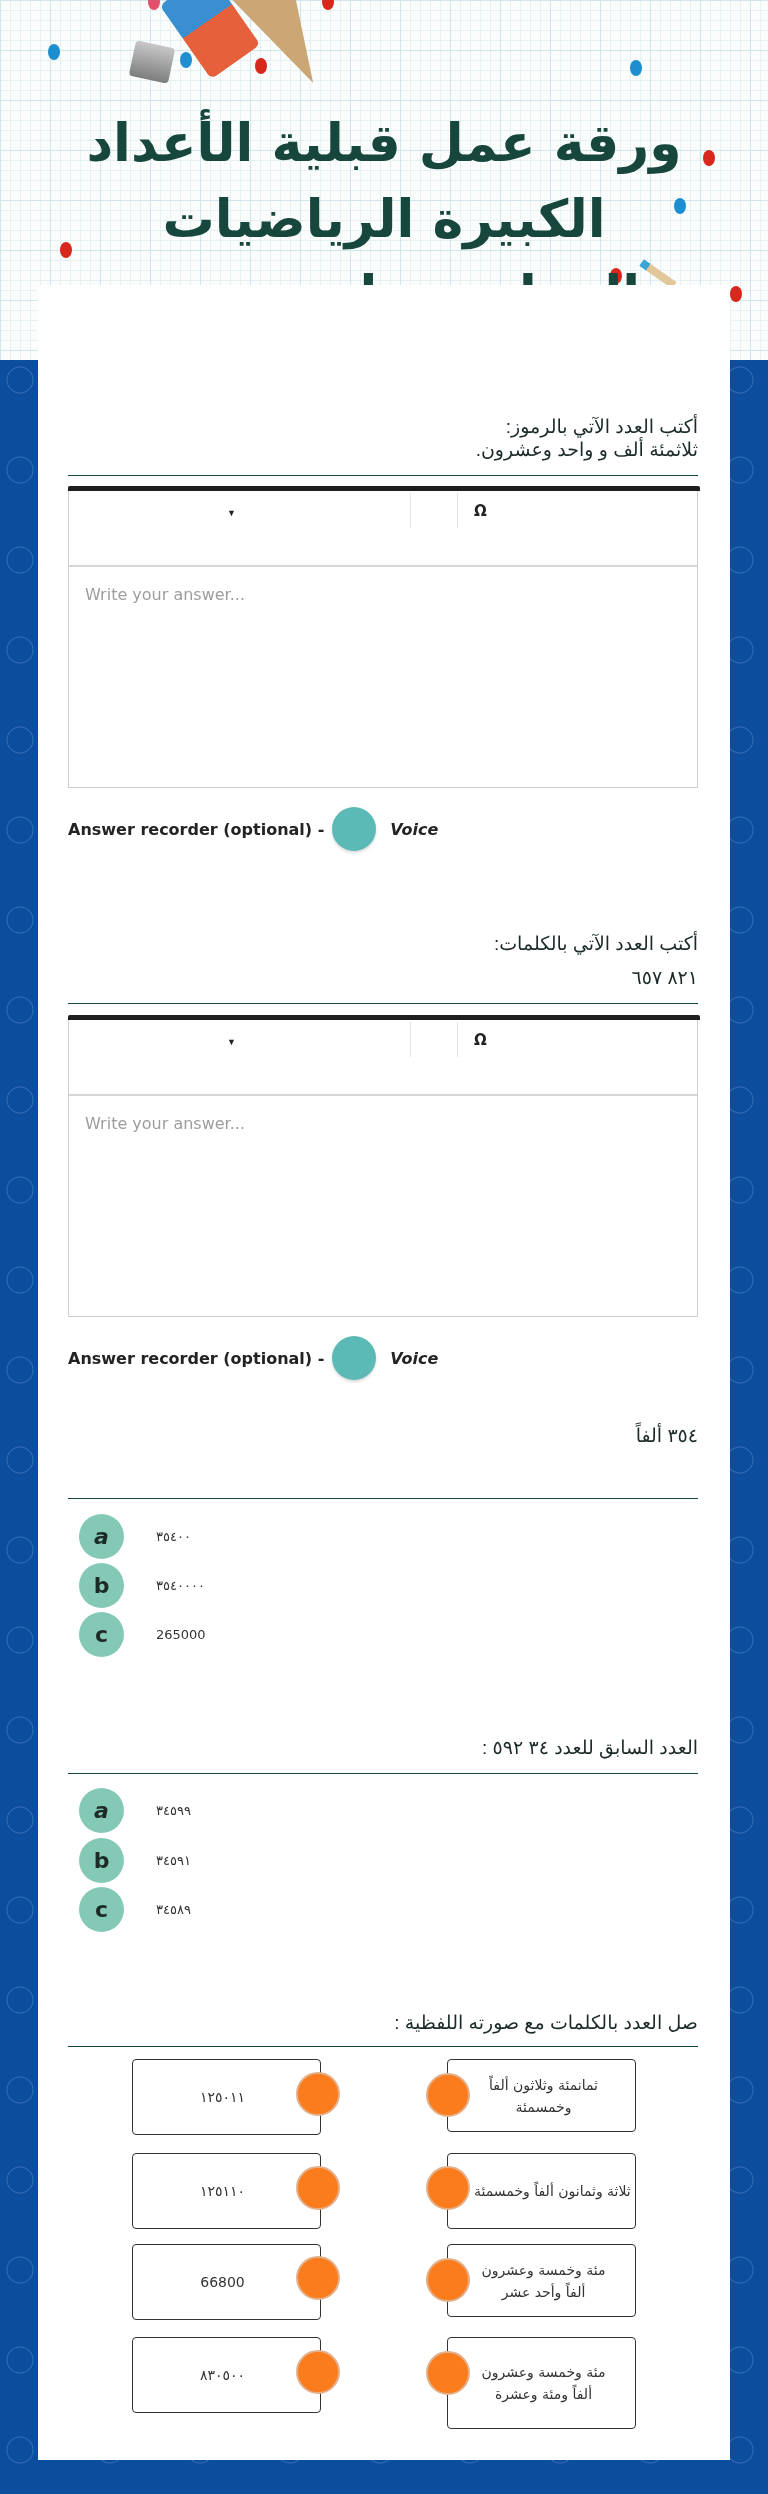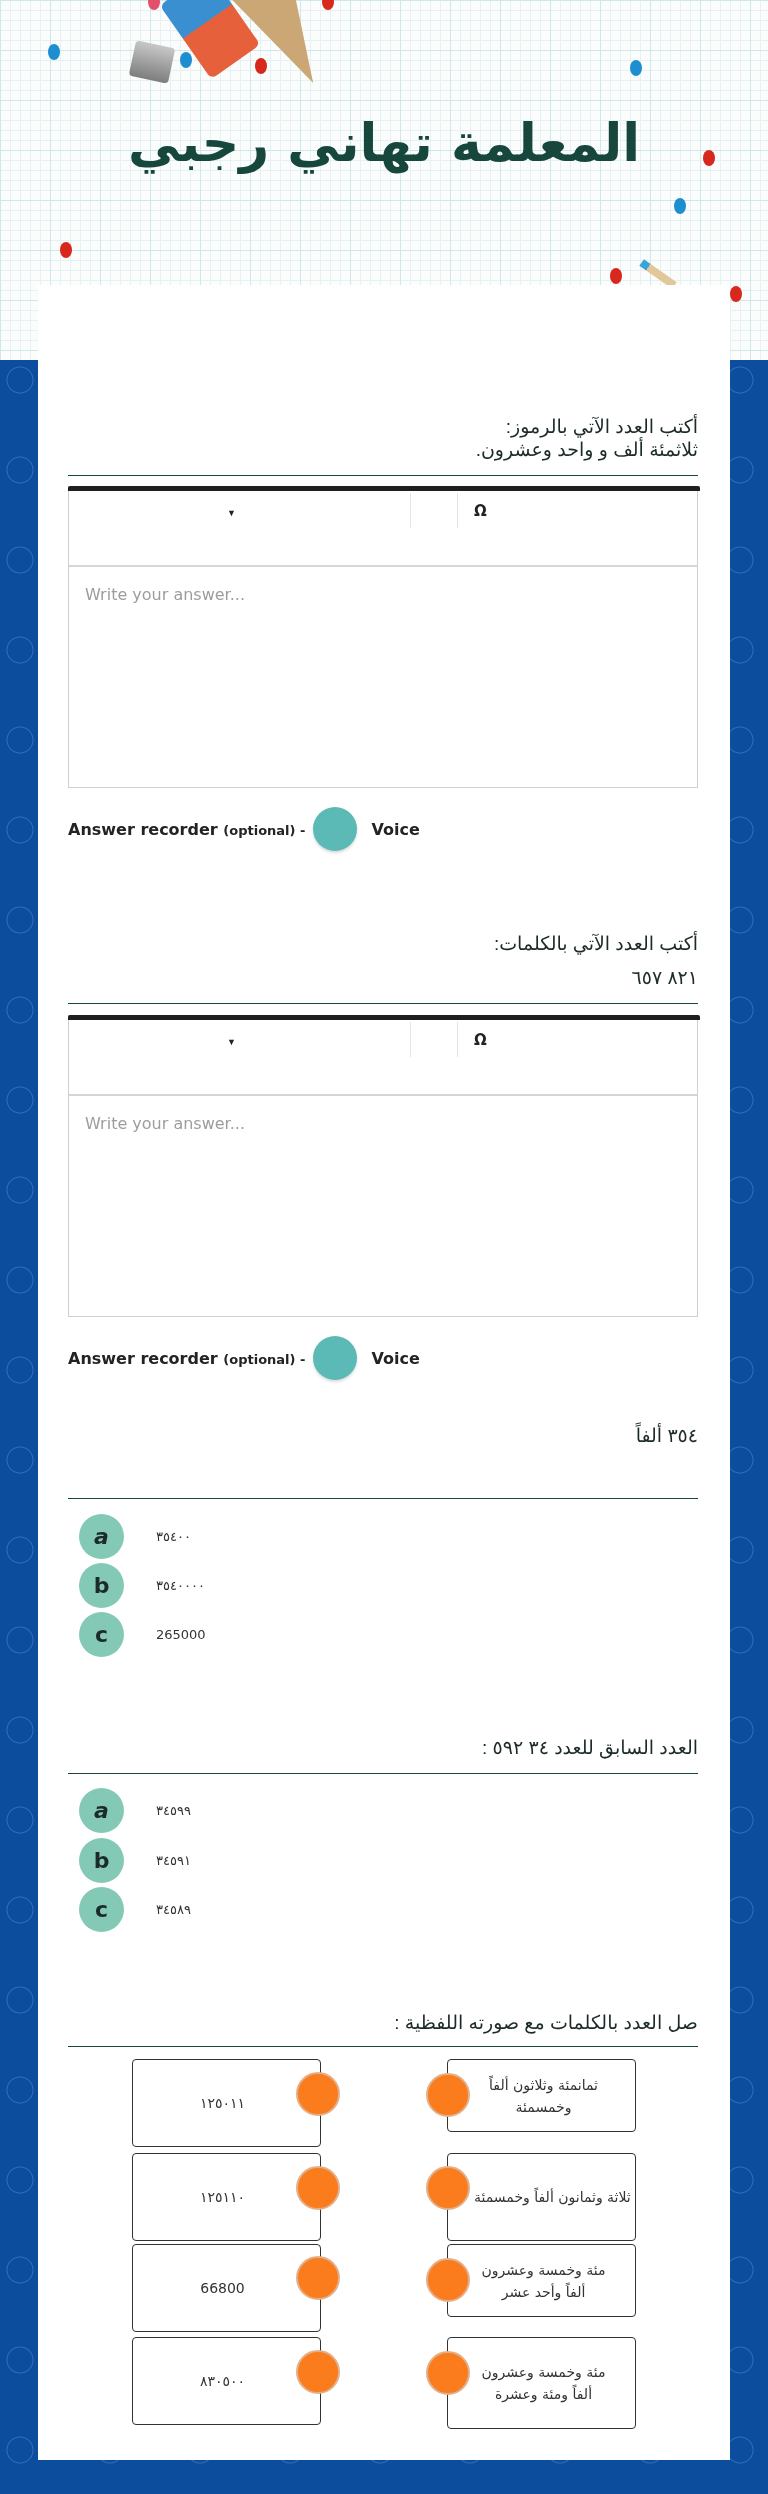--- a/index.html
+++ b/index.html
@@ -72,33 +72,33 @@
   .editor .sep { position: absolute; top: 2px; width: 1px; height: 35px; background: #e4e4e4; }
   .editor .omega { position: absolute; left: 405px; top: 11px; font-size: 15px; font-weight: bold; color: #222; font-family: "DejaVu Sans", sans-serif; }
   .editor textarea {
     position: absolute; left: 0; top: 83px; width: 628px; border: none; resize: none; outline: none;
     font-family: "DejaVu Sans", sans-serif; font-size: 16px; color: #333; padding: 16px 16px;
     background: transparent;
   }
   .editor textarea::placeholder { color: #9d9d9d; }
   .recorder { position: absolute; left: 68px; height: 44px; display: flex; align-items: center; }
   .recorder .label { font-family: "DejaVu Sans", sans-serif; font-weight: bold; font-size: 16px; color: #232323; white-space: nowrap; }
-  .recorder .opt { font-size: 13px; }
+  .recorder .opt { font-size: 16px; }
   .recorder .rec-btn { width: 44px; height: 44px; border-radius: 50%; background: #5bbab5; margin-left: 8px; box-shadow: 0 2px 3px rgba(0,0,0,0.15); cursor: pointer; }
-  .recorder .voice { margin-left: 14px; font-family: "DejaVu Sans", sans-serif; font-weight: bold; font-size: 16px; color: #232323; }
+  .recorder .voice { margin-left: 14px; font-family: "DejaVu Sans", sans-serif; font-weight: bold; font-size: 16px; color: #232323; font-style: italic; }
   .option { position: absolute; left: 79px; height: 45px; display: flex; align-items: center; cursor: pointer; }
   .option .badge {
     width: 45px; height: 45px; border-radius: 50%; background: #84c9b6;
     display: flex; align-items: center; justify-content: center;
     font-family: "DejaVu Sans", sans-serif; font-size: 22px; color: #1c2a28; font-weight: bold;
   }
   .option .badge.italic { font-style: italic; }
   .option .otext { margin-left: 32px; font-family: "DejaVu Sans", sans-serif; font-size: 13px; color: #333; direction: rtl; }
   .match-box {
-    position: absolute; width: 189px; height: 88px; border: 1px solid #333; border-radius: 4px; background: #fff;
+    position: absolute; width: 189px; height: 76px; border: 1px solid #333; border-radius: 4px; background: #fff;
     display: flex; align-items: center; justify-content: center; text-align: center;
     font-family: "DejaVu Sans", sans-serif; font-size: 14px; color: #333; line-height: 22px;
     direction: rtl; padding: 0 22px; overflow: hidden; cursor: pointer;
   }
   .match-box.left { left: 132px; padding-right: 30px; }
   .match-box.right { left: 447px; padding-left: 26px; }
   .knob {
     position: absolute; width: 44px; height: 44px; border-radius: 50%;
     background: #fa7c1c; border: 2px solid #e3b08a; cursor: pointer;
   }
@@ -116,20 +116,21 @@
   <div class="dot blue" style="left:180px;top:52px"></div>
   <div class="dot red" style="left:255px;top:58px"></div>
   <div class="dot red" style="left:322px;top:-6px"></div>
   <div class="dot blue" style="left:630px;top:60px"></div>
   <div class="dot red" style="left:703px;top:150px"></div>
   <div class="dot blue" style="left:674px;top:198px"></div>
   <div class="dot red" style="left:60px;top:242px"></div>
   <div class="dot red" style="left:610px;top:268px"></div>
   <div class="dot red" style="left:730px;top:286px"></div>
   <div class="title">
+    <div>ورقة عمل قبلية الأعداد الكبيرة الرياضيات</div>
     <div>المعلمة تهاني رجبي</div>
   </div>
 </div>
 
 <div class="bg-pattern"></div>
 
 <div class="card"></div>
 
 <div class="q-text" style="top:415px">أكتب العدد الآتي بالرموز:</div>
 <div class="q-text" style="top:438px">ثلاثمئة ألف و واحد وعشرون.</div>

